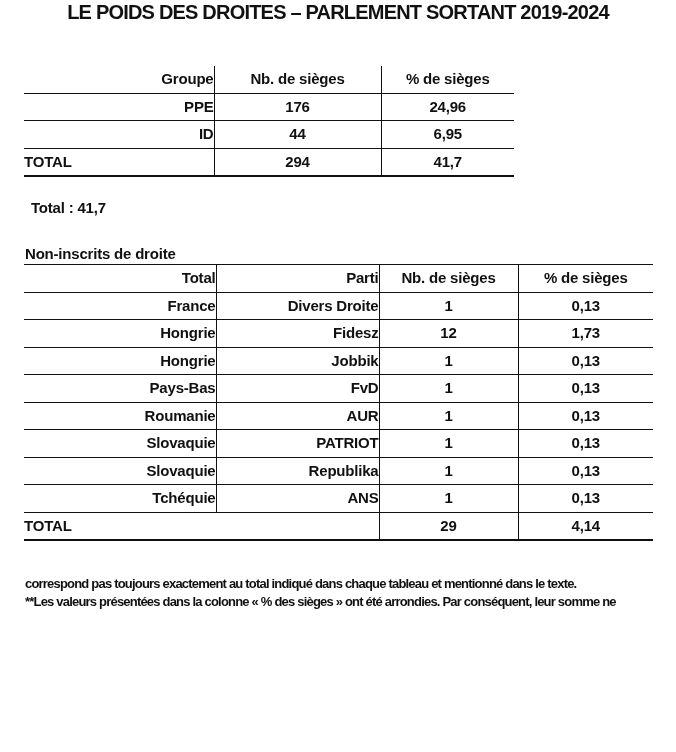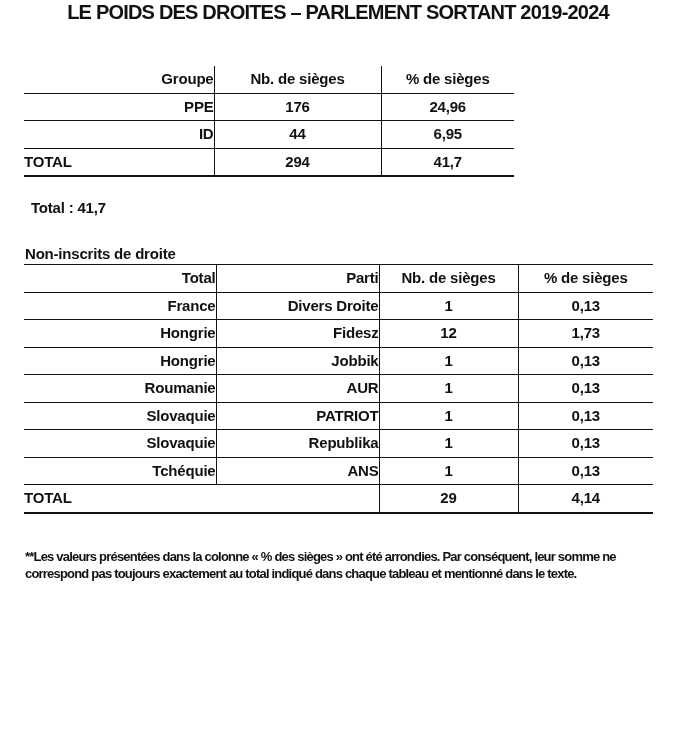--- a/index.html
+++ b/index.html
@@ -147,20 +147,26 @@
           <td class="c">12</td>
           <td class="c">1,73</td>
         </tr>
         <tr>
           <td class="l">Hongrie</td>
           <td class="l">Jobbik</td>
           <td class="c">1</td>
           <td class="c">0,13</td>
         </tr>
         <tr>
+          <td class="l">Pays-Bas</td>
+          <td class="l">FvD</td>
+          <td class="c">1</td>
+          <td class="c">0,13</td>
+        </tr>
+        <tr>
           <td class="l">Roumanie</td>
           <td class="l">AUR</td>
           <td class="c">1</td>
           <td class="c">0,13</td>
         </tr>
         <tr>
           <td class="l">Slovaquie</td>
           <td class="l">PATRIOT</td>
           <td class="c">1</td>
           <td class="c">0,13</td>
@@ -182,17 +188,17 @@
       <tr>
         <td class="r" colspan="2">TOTAL</td>
         <td class="c">29</td>
         <td class="c">4,14</td>
       </tr>
     </tfoot>
   </table>
 
 
   <div class="footnote">
+    <div>correspond pas toujours exactement au total indiqué dans chaque tableau et mentionné dans le texte.</div>
     <div>**Les valeurs présentées dans la colonne « % des sièges » ont été arrondies. Par conséquent, leur somme ne</div>
-    <div>correspond pas toujours exactement au total indiqué dans chaque tableau et mentionné dans le texte.</div>
   </div>
 
 </div>
 
 </body></html>

